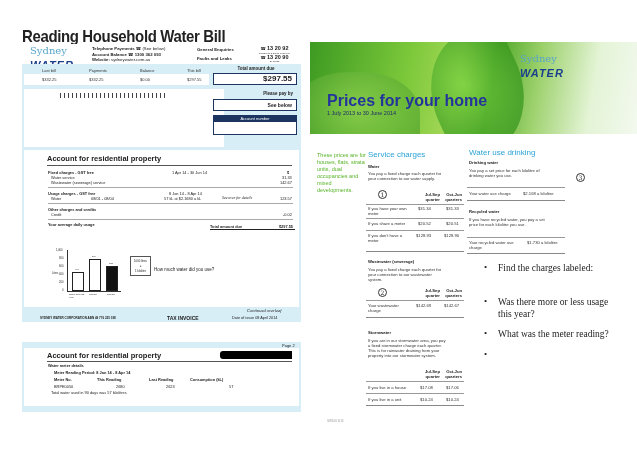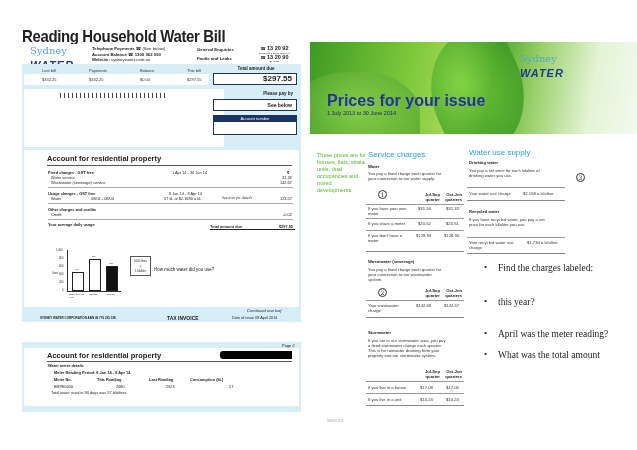--- a/index.html
+++ b/index.html
@@ -173,21 +173,21 @@
     <div class="t" style="left:92px;top:36px">2680</div>
     <div class="t" style="left:142px;top:36px">2623</div>
     <div class="t" style="left:205px;top:36px">57</div>
     <div class="t" style="left:27px;top:42px">Total water used in 90 days was 57 kilolitres</div>
   </div>
 </div>
 
 <div class="banner">
   <div class="leaf2"></div>
   <div class="leaf1"></div>
-  <div class="btitle">Prices for your issue</div>
+  <div class="btitle">Prices for your home</div>
   <div class="bdate">1 July 2013 to 30 June 2014</div>
 </div>
 <div class="logo rlogo">
   <span class="s">Sydney</span>
   <span class="w">WATER</span>
 </div>
 
 <div class="green">These prices are for houses, flats, strata units, dual occupancies and mixed developments.</div>
 
 <div class="sec" style="left:368px;top:150px">Service charges</div>
@@ -261,21 +261,21 @@
 <div class="rl" style="left:366px;top:381px;width:98px"></div>
 <div class="rt" style="left:368px;top:385px">If you live in a house</div>
 <div class="rt" style="left:420px;top:385px">$17.08</div>
 <div class="rt" style="left:446px;top:385px">$17.06</div>
 <div class="rl" style="left:366px;top:393px;width:98px"></div>
 <div class="rt" style="left:368px;top:397px">If you live in a unit</div>
 <div class="rt" style="left:420px;top:397px">$10.24</div>
 <div class="rt" style="left:446px;top:397px">$10.24</div>
 <div class="rl thick" style="left:366px;top:405px;width:98px"></div>
 
-<div class="sec" style="left:469px;top:148px">Water use supply</div>
+<div class="sec" style="left:469px;top:148px">Water use drinking</div>
 <div class="rt b" style="left:469px;top:160px">Drinking water</div>
 <div class="rt" style="left:469px;top:168px">You pay a set price for each kilolitre of</div>
 <div class="rt" style="left:469px;top:173px">drinking water you use.</div>
 <div class="circ" style="left:576px;top:173px">3</div>
 <div class="rl" style="left:467px;top:187px;width:98px"></div>
 <div class="rt" style="left:469px;top:191px">Your water use charge</div>
 <div class="rt" style="left:523px;top:191px">$2.168 a kilolitre</div>
 <div class="rl thick" style="left:467px;top:200px;width:98px"></div>
 <div class="rt b" style="left:469px;top:209px">Recycled water</div>
 <div class="rt" style="left:469px;top:217px">If you have recycled water, you pay a set</div>
@@ -287,24 +287,24 @@
   </div>
 <div class="rt" style="left:527px;top:240px">$1.730 a kilolitre</div>
 <div class="rl thick" style="left:467px;top:253px;width:98px"></div>
 
 <div class="bullet" style="top:262px">•</div>
 <div class="q" style="top:262px">
     <div>Find the charges labeled:</div>
   </div>
 <div class="bullet" style="top:296px">•</div>
 <div class="q" style="top:296px">
+    <div>Was there more or less usage</div>
     <div>this year?</div>
   </div>
 <div class="bullet" style="top:328px">•</div>
 <div class="q" style="top:328px">
-    <div>April was the meter reading?</div>
+    <div>What was the meter reading?</div>
   </div>
 <div class="bullet" style="top:349px">•</div>
 <div class="q" style="top:349px">
-    <div>What was the total amount</div>
   </div>
 
 <div class="code">SW106 6/13</div>
 
 </body></html>

